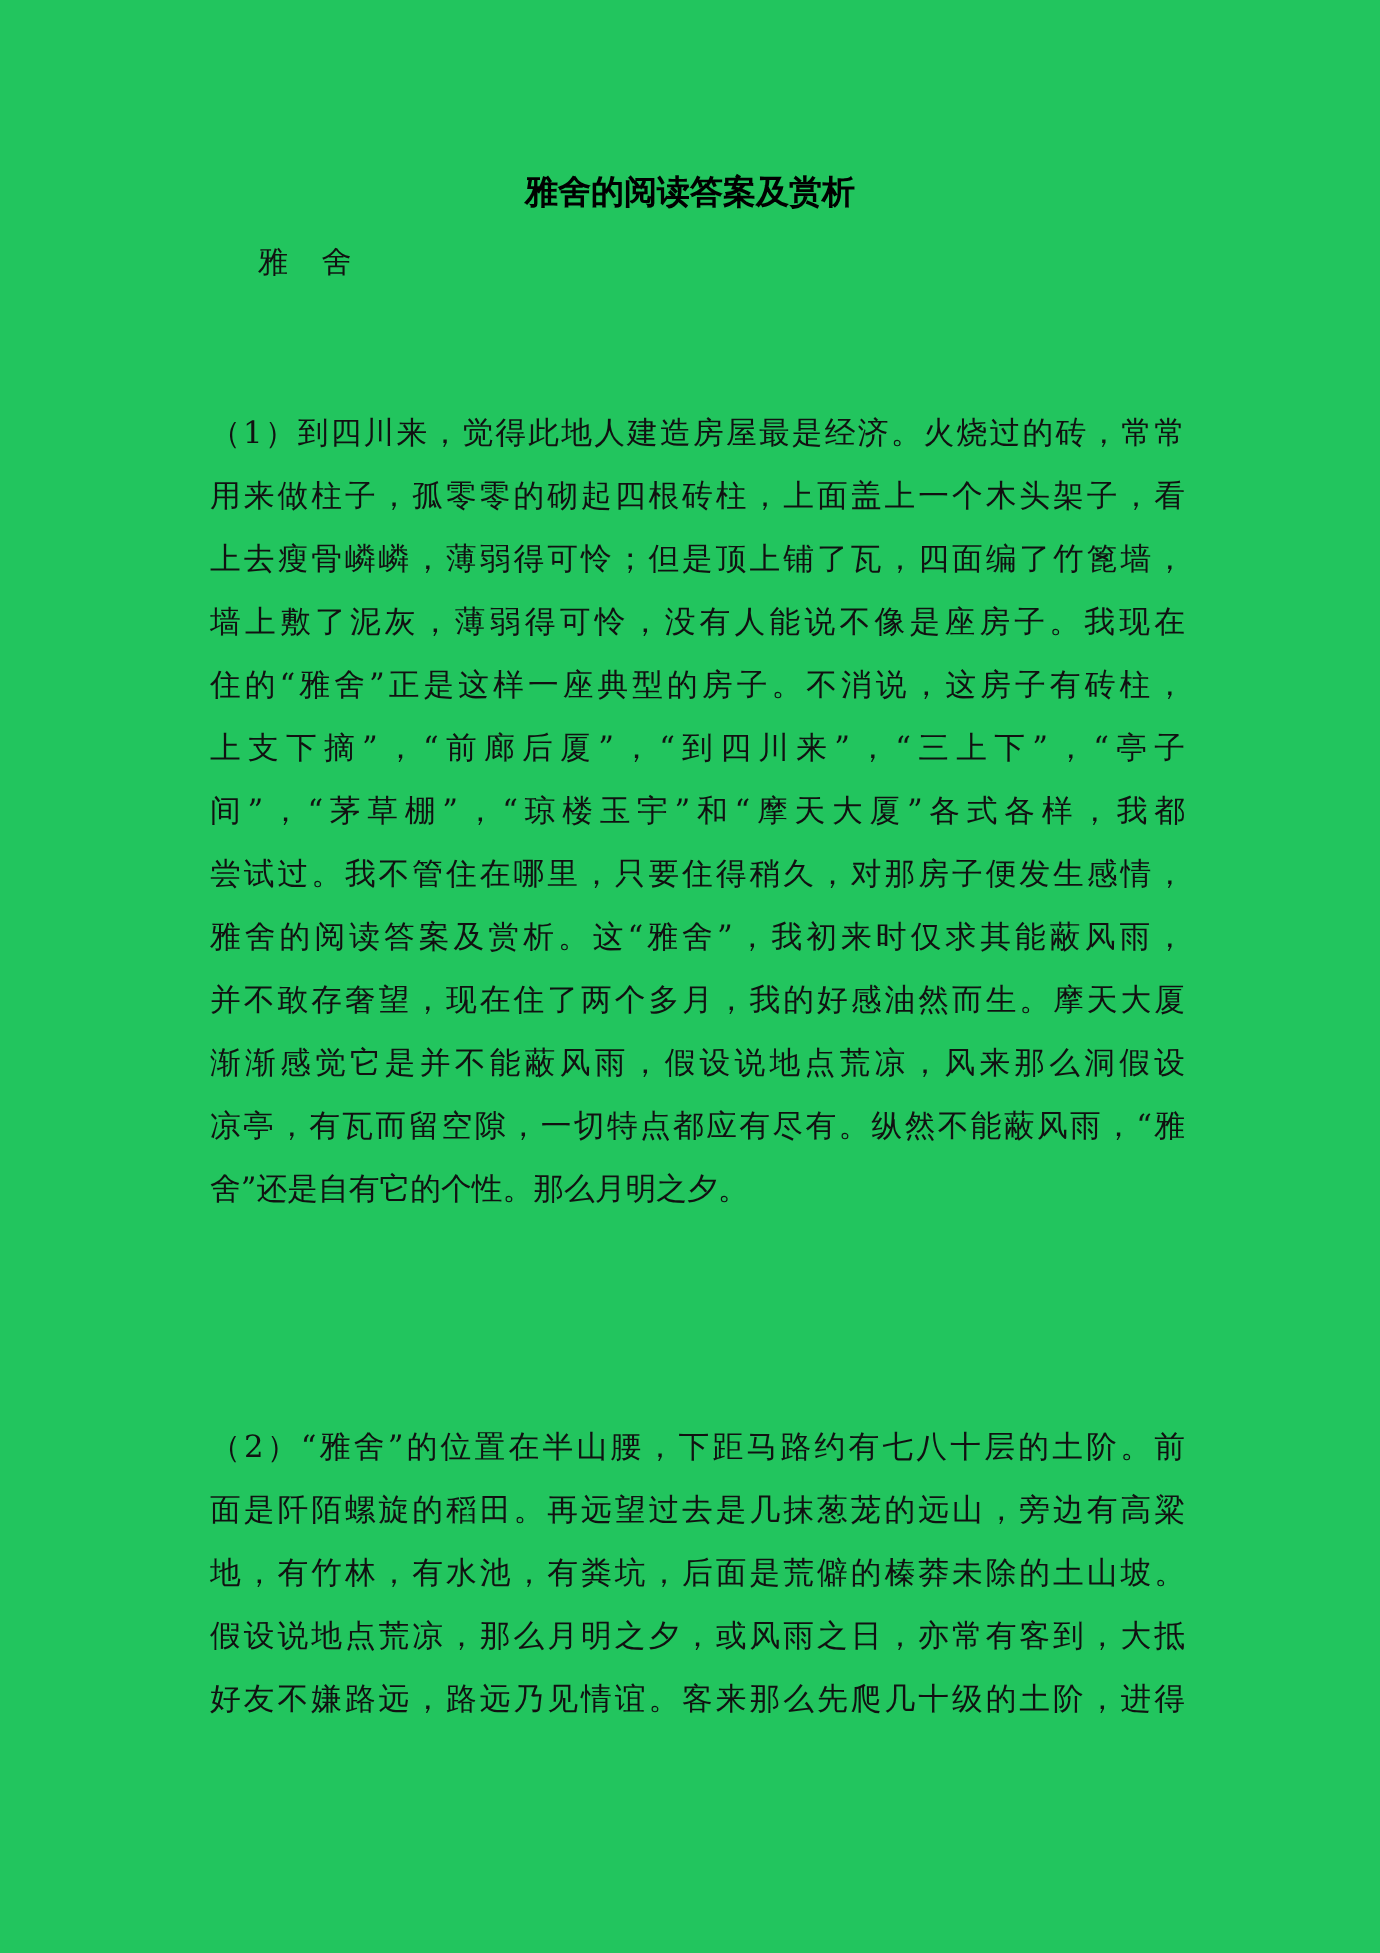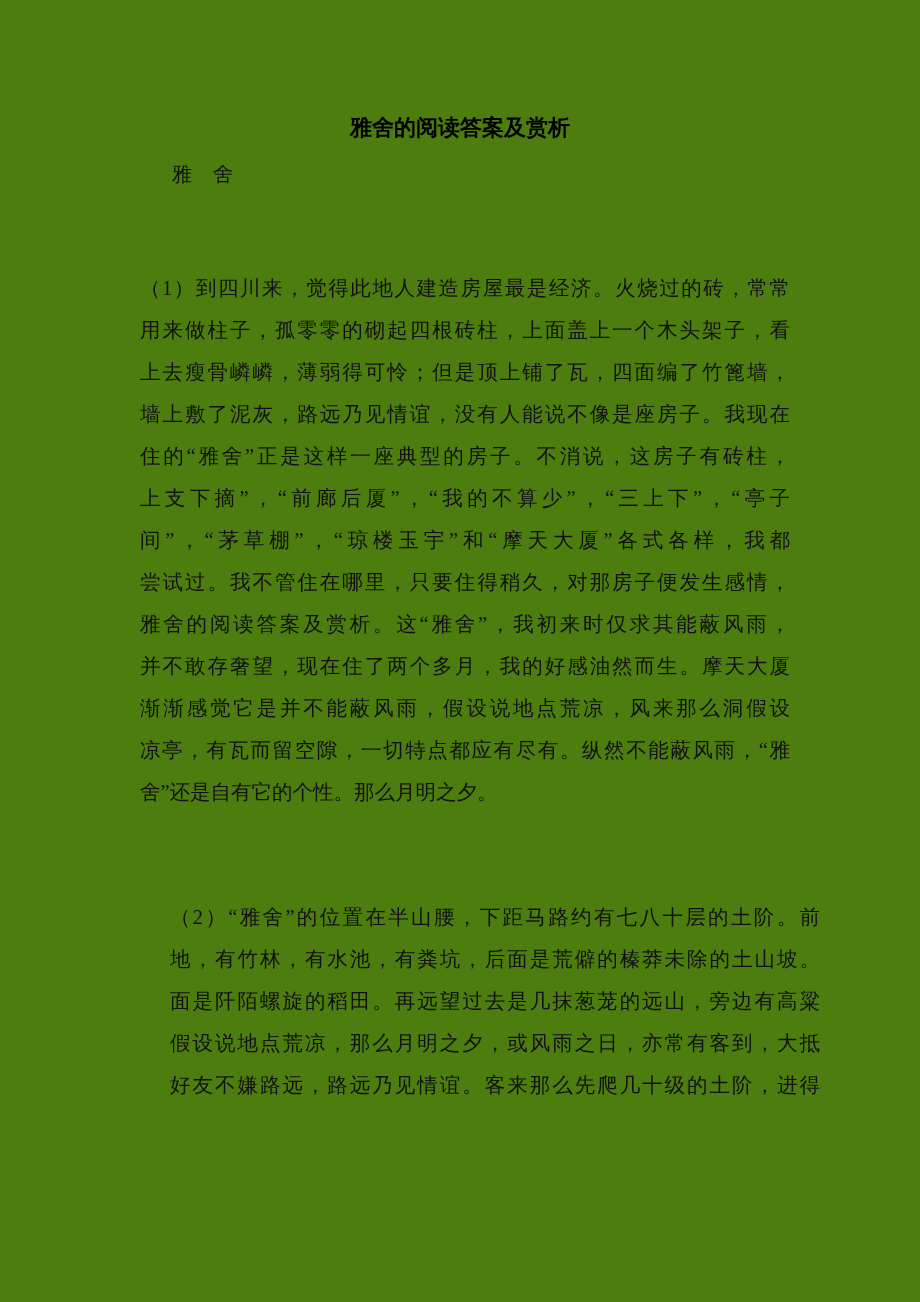--- a/index.html
+++ b/index.html
@@ -13,22 +13,21 @@
       position: relative;
       overflow: hidden;
       font-family: "DejaVu Serif", "Liberation Serif", serif;
       color: #111111;
     }
     .page {
       position: absolute;
       left: 0; top: 0;
       width: 920px;
       height: 1302px;
-      background: #4d7c0f;
-      font-family: Liberation Serif, serif;
+      background: #22c55e;
     }
     .doc-title {
       position: absolute;
       top: 112px;
       left: 0;
       width: 920px;
       text-align: center;
       font-size: 22px;
       font-weight: bold;
       letter-spacing: 0px;
@@ -57,48 +56,48 @@
       font-size: 20.5px;
       white-space: nowrap;
       text-align: justify;
       text-align-last: justify;
       color: #111111;
     }
     .line.last {
       text-align-last: left;
     }
     .p1 { top: 267px; }
-    .p2 { top: 896px; margin-left: 30px; }
+    .p2 { top: 943px; }
   </style>
 </head>
 <body>
 
 <div class="page">
 
   <div class="doc-title">雅舍的阅读答案及赏析</div>
 
   <div class="doc-author">雅 舍</div>
 
   <div class="para p1">
     <span class="line">（1）到四川来，觉得此地人建造房屋最是经济。火烧过的砖，常常</span>
     <span class="line">用来做柱子，孤零零的砌起四根砖柱，上面盖上一个木头架子，看</span>
     <span class="line">上去瘦骨嶙嶙，薄弱得可怜；但是顶上铺了瓦，四面编了竹篦墙，</span>
-    <span class="line">墙上敷了泥灰，路远乃见情谊，没有人能说不像是座房子。我现在</span>
+    <span class="line">墙上敷了泥灰，薄弱得可怜，没有人能说不像是座房子。我现在</span>
     <span class="line">住的“雅舍”正是这样一座典型的房子。不消说，这房子有砖柱，</span>
-    <span class="line">上支下摘”，“前廊后厦”，“我的不算少”，“三上下”，“亭子</span>
+    <span class="line">上支下摘”，“前廊后厦”，“到四川来”，“三上下”，“亭子</span>
     <span class="line">间”，“茅草棚”，“琼楼玉宇”和“摩天大厦”各式各样，我都</span>
     <span class="line">尝试过。我不管住在哪里，只要住得稍久，对那房子便发生感情，</span>
     <span class="line">雅舍的阅读答案及赏析。这“雅舍”，我初来时仅求其能蔽风雨，</span>
     <span class="line">并不敢存奢望，现在住了两个多月，我的好感油然而生。摩天大厦</span>
     <span class="line">渐渐感觉它是并不能蔽风雨，假设说地点荒凉，风来那么洞假设</span>
     <span class="line">凉亭，有瓦而留空隙，一切特点都应有尽有。纵然不能蔽风雨，“雅</span>
     <span class="line last">舍”还是自有它的个性。那么月明之夕。</span>
   </div>
 
   <div class="para p2">
     <span class="line">（2）“雅舍”的位置在半山腰，下距马路约有七八十层的土阶。前</span>
+    <span class="line">面是阡陌螺旋的稻田。再远望过去是几抹葱茏的远山，旁边有高粱</span>
     <span class="line">地，有竹林，有水池，有粪坑，后面是荒僻的榛莽未除的土山坡。</span>
-    <span class="line">面是阡陌螺旋的稻田。再远望过去是几抹葱茏的远山，旁边有高粱</span>
     <span class="line">假设说地点荒凉，那么月明之夕，或风雨之日，亦常有客到，大抵</span>
     <span class="line">好友不嫌路远，路远乃见情谊。客来那么先爬几十级的土阶，进得</span>
   </div>
 
 </div>
 
 </body></html>

